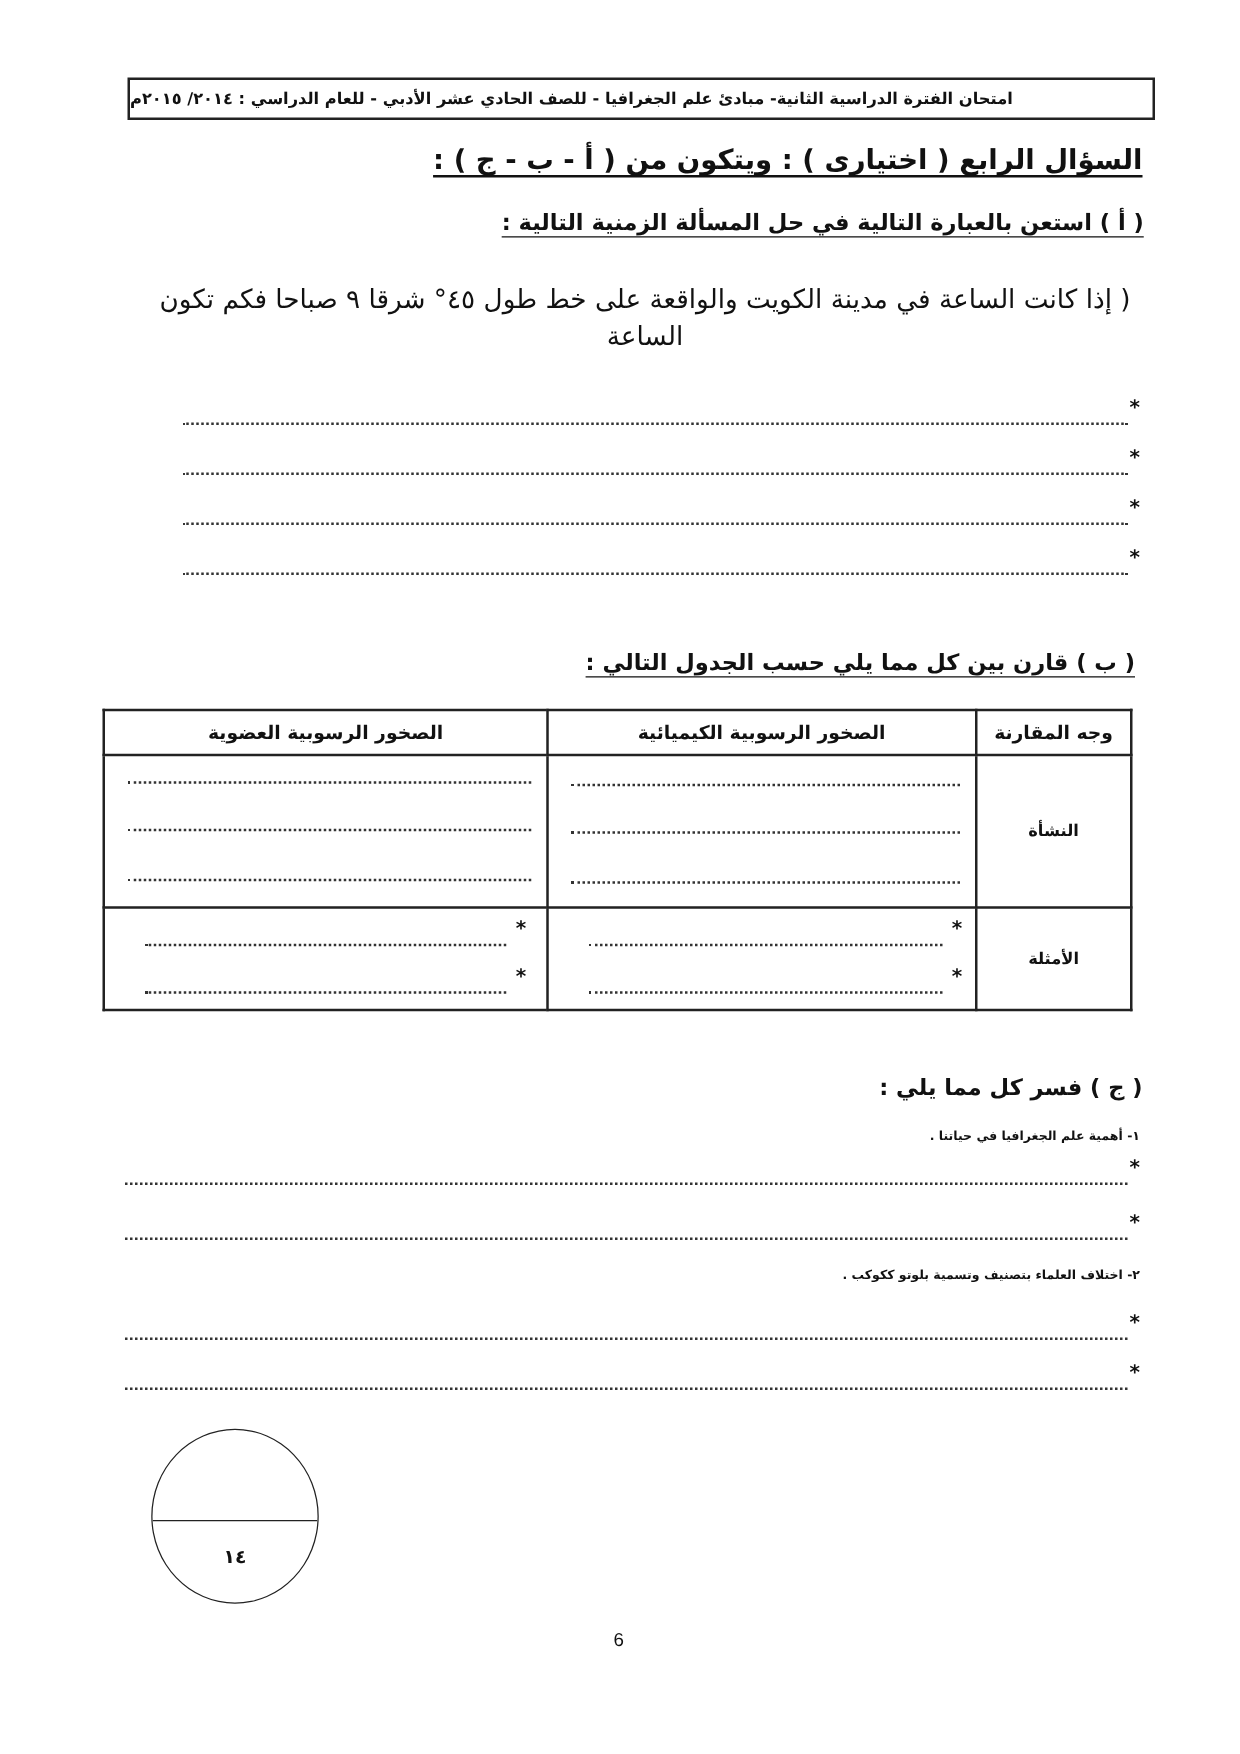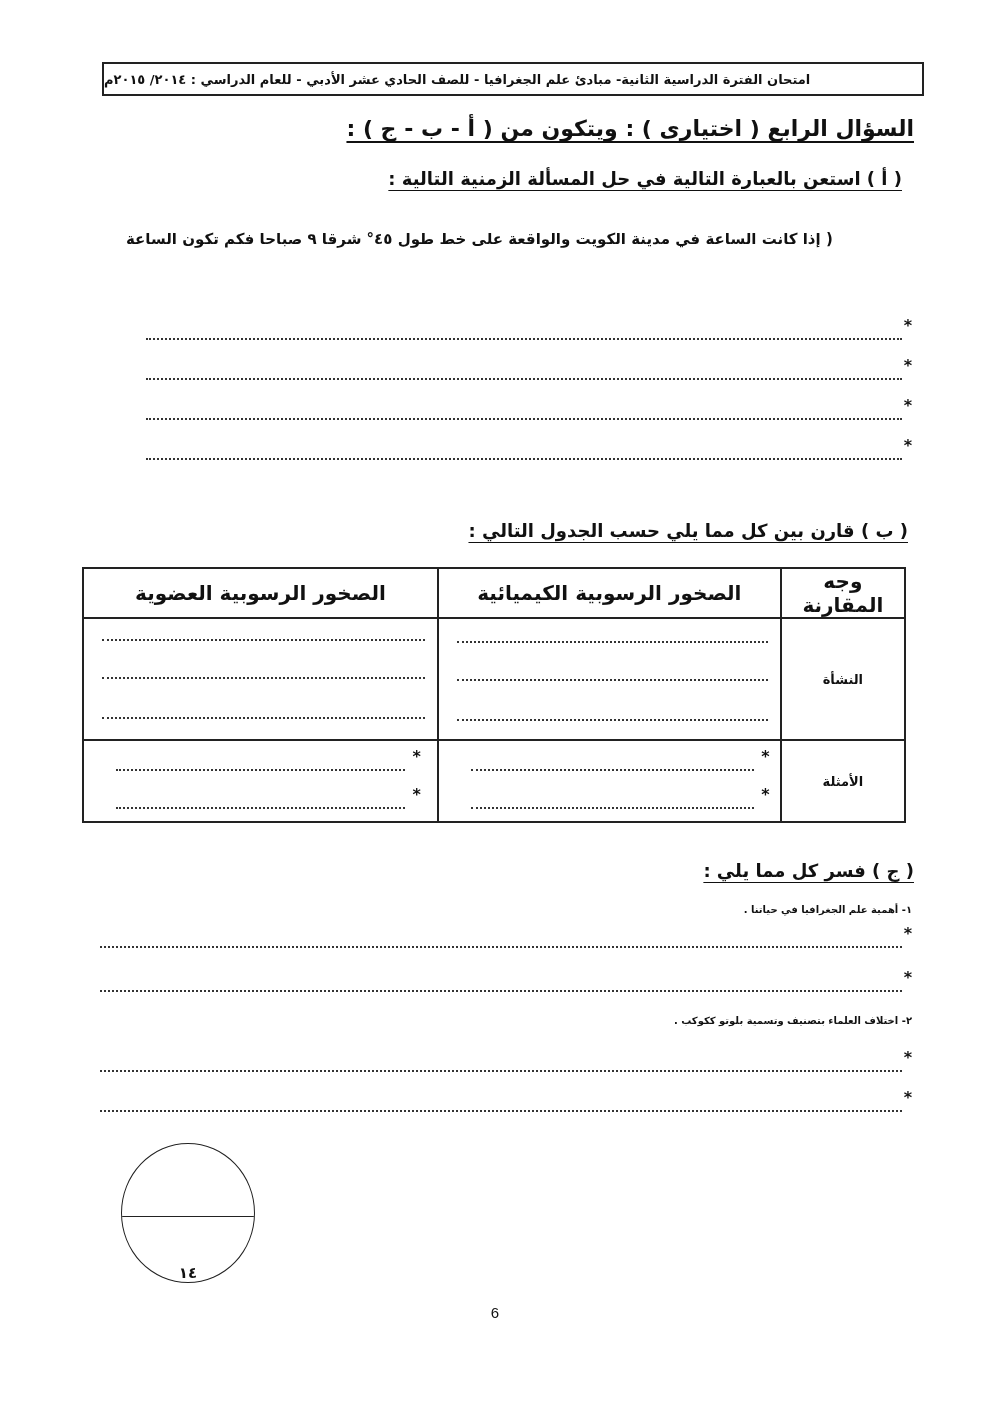--- a/index.html
+++ b/index.html
@@ -13,79 +13,79 @@
       left: 102px; top: 62px; width: 822px; height: 34px;
       border: 2px solid #222; box-sizing: border-box;
       display: flex; align-items: center; justify-content: flex-end;
       padding-right: 18px; font-size: 13px; font-weight: bold;
     }
     .q-title {
       right: 78px; top: 116px; font-size: 22px; font-weight: bold;
       text-decoration: underline; text-underline-offset: 5px;
     }
     .sub-title {
-      right: 90px; top: 168px; font-size: 18px; font-weight: bold;
+      right: 77px; top: 168px; font-size: 18px; font-weight: bold;
       text-decoration: underline; text-underline-offset: 5px;
     }
     .problem {
-      right: 86px; top: 224px; width: 780px; font-size: 15px; font-weight: bold;
-      line-height: 30px; text-align: left;
+      right: 86px; top: 224px; width: 780px; font-size: 21px; font-weight: normal;
+      line-height: 30px; text-align: center;
     }
     .problem .line2 { display: block; }
     .answer-line {
       left: 146px; width: 766px; height: 20px;
     }
     .answer-line .star {
       position: absolute; right: 0; top: -6px; font-size: 16px; font-weight: bold;
     }
     .answer-line .dots {
       position: absolute; left: 0; right: 10px; bottom: 2px;
       border-bottom: 2px dotted #333;
     }
     .table {
       left: 82px; top: 567px; width: 824px; height: 242px;
       border: 2px solid #222; box-sizing: border-box;
       border-collapse: collapse; table-layout: fixed;
     }
     .table td, .table th {
       border: 2px solid #222; padding: 0; vertical-align: middle;
     }
-    .table th { height: 34px; font-size: 20px; font-weight: bold; }
+    .table th { height: 34px; font-size: 15px; font-weight: bold; }
     .col-label { width: 124px; }
     .col-chem { width: 342px; }
     .col-org { width: 354px; }
     .row-origin td { height: 120px; }
     .row-examples td { height: 80px; }
     .row-label { font-size: 13px; font-weight: bold; text-align: center; }
     .cell-lines { position: relative; height: 100%; }
     .cell-dot {
       position: absolute; left: 18px; right: 12px; height: 0;
       border-bottom: 2px dotted #333;
     }
     .cell-star-line { position: absolute; left: 32px; right: 10px; height: 18px; }
     .cell-star-line .star { position: absolute; right: 0; top: -6px; font-size: 16px; font-weight: bold; }
     .cell-star-line .dots { position: absolute; left: 0; right: 16px; bottom: 0; border-bottom: 2px dotted #333; }
     .part-c-title {
       right: 78px; top: 860px; font-size: 18px; font-weight: bold;
-      text-decoration: underline; text-underline-offset: 5px;
+      text-underline-offset: 5px;
     }
     .item-text { right: 80px; font-size: 10px; font-weight: bold; }
     .full-line { left: 100px; width: 812px; height: 20px; }
     .full-line .star { position: absolute; right: 0; top: -6px; font-size: 16px; font-weight: bold; }
     .full-line .dots { position: absolute; left: 0; right: 10px; bottom: 2px; border-bottom: 2px dotted #333; }
     .score-circle {
       left: 121px; top: 1143px; width: 134px; height: 140px;
       border: 1.5px solid #222; border-radius: 50%; box-sizing: border-box; overflow: hidden;
     }
     .score-circle .divider {
       position: absolute; left: 0; right: 0; top: 72px; border-top: 1.5px solid #222;
     }
     .score-circle .score {
       position: absolute; left: 0; right: 0; top: 92px; text-align: center;
-      font-size: 15px; font-weight: bold; margin-top: 28px;
+      font-size: 15px; font-weight: bold;
     }
     .page-number {
       left: 480px; top: 1304px; width: 30px; text-align: center; font-size: 15px;
       font-family: "Liberation Sans", sans-serif;
     }
   </style>
 </head>
 <body>
 
 <div class="abs header-box rtl">

